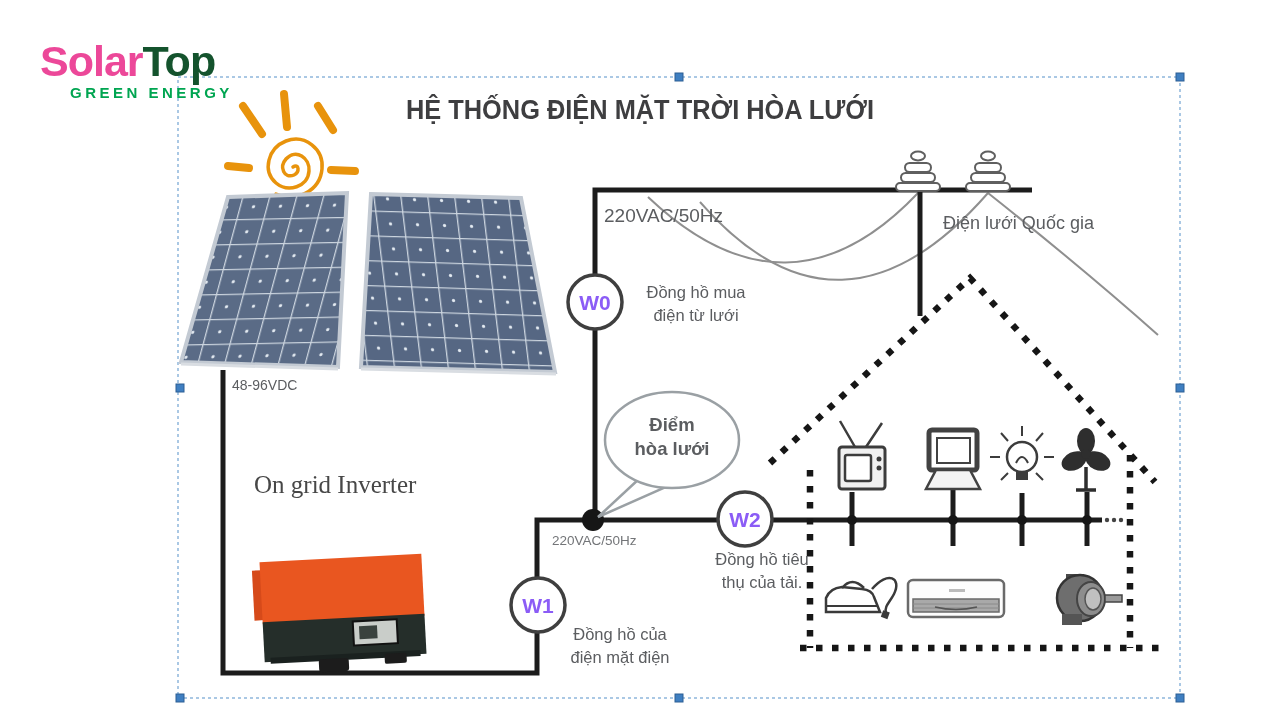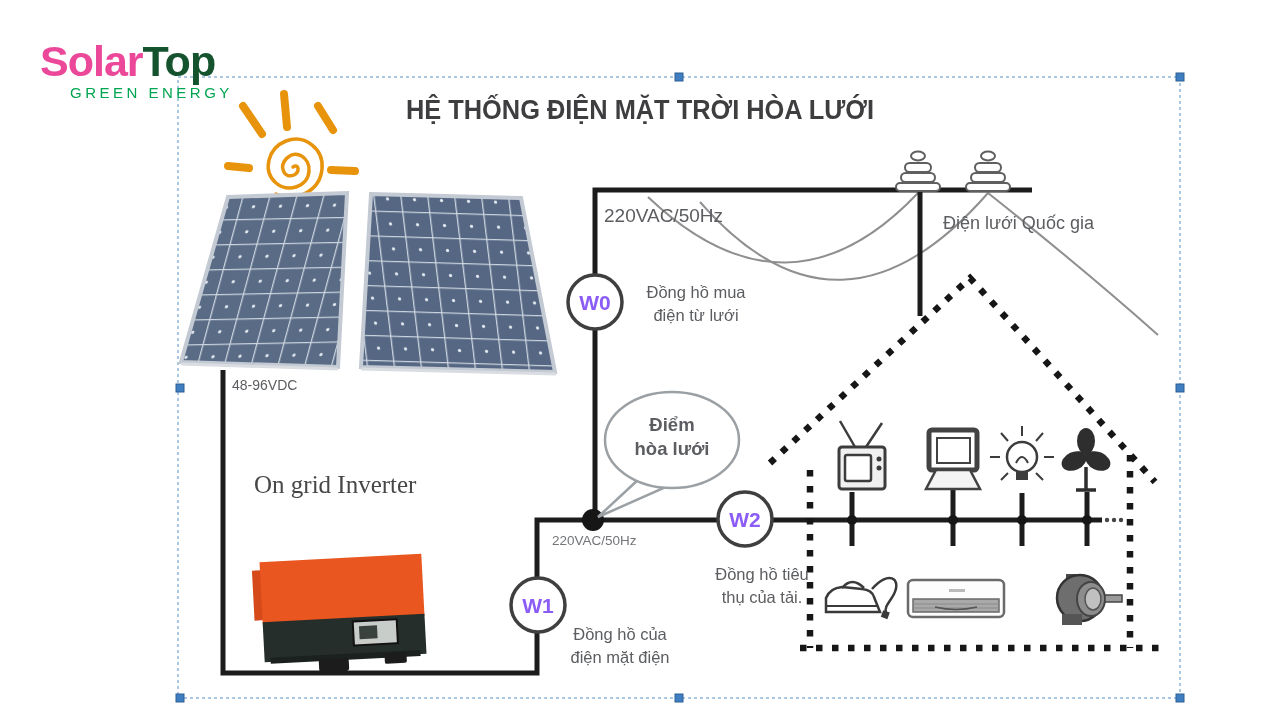--- a/index.html
+++ b/index.html
@@ -10,21 +10,21 @@
   .center{transform:translateX(-50%);text-align:center;}
   .title{font-size:27px;font-weight:bold;color:#3e3e40;transform:translateX(-50%) scaleX(0.94);}
   .meter-id{position:absolute;transform:translate(-50%,-50%);font-weight:bold;font-size:21px;
             color:#8b5cf6;z-index:25;}
   .two-line{font-size:16.5px;line-height:1.42;}
   .bubble-text{font-weight:bold;font-size:18.5px;line-height:1.3;z-index:26;}
   .logo{position:absolute;left:40px;top:40px;z-index:30;line-height:1;}
   .logo-row{font-size:43px;font-weight:800;letter-spacing:-1px;}
   .logo-solar{color:#ec4899;}
   .logo-top{color:#14532d;}
-  .logo-sub{font-size:15px;font-weight:normal;letter-spacing:3.5px;color:#00A551;margin:2px 0 0 30px;text-align:center;}
+  .logo-sub{font-size:15px;font-weight:bold;letter-spacing:3.5px;color:#00A551;margin:2px 0 0 30px;text-align:center;}
   .serif{font-family:Liberation Serif, serif;font-size:25px;color:#474747;}
 </style>
 </head>
 <body>
 
 <div id="stage">
 
   <svg width="1280" height="720" viewBox="0 0 1280 720">
     <defs>
       <pattern id="cellsL" width="27" height="25" patternUnits="userSpaceOnUse" patternTransform="matrix(1,-0.02,-0.27,1,0,0)">
@@ -214,21 +214,21 @@
 
   <div class="lbl serif" style="left:254px;top:471px;">On grid Inverter</div>
 
   <div class="lbl center bubble-text" style="left:672px;top:413px;">
     <div>Điểm</div>
     <div>hòa lưới</div>
   </div>
 
   <div class="lbl" style="left:552px;top:533px;font-size:13.5px;color:#737578;">220VAC/50Hz</div>
 
-  <div class="lbl two-line center" style="left:762px;top:548px;margin-top:15px;">
+  <div class="lbl two-line center" style="left:762px;top:548px;">
     <div>Đồng hồ tiêu</div>
     <div>thụ của tải.</div>
   </div>
 
   <div class="lbl two-line center" style="left:620px;top:623px;">
     <div>Đồng hồ của</div>
     <div>điện mặt điện</div>
   </div>
 
   <div class="meter-id" style="left:595px;top:303px;">W0</div>

